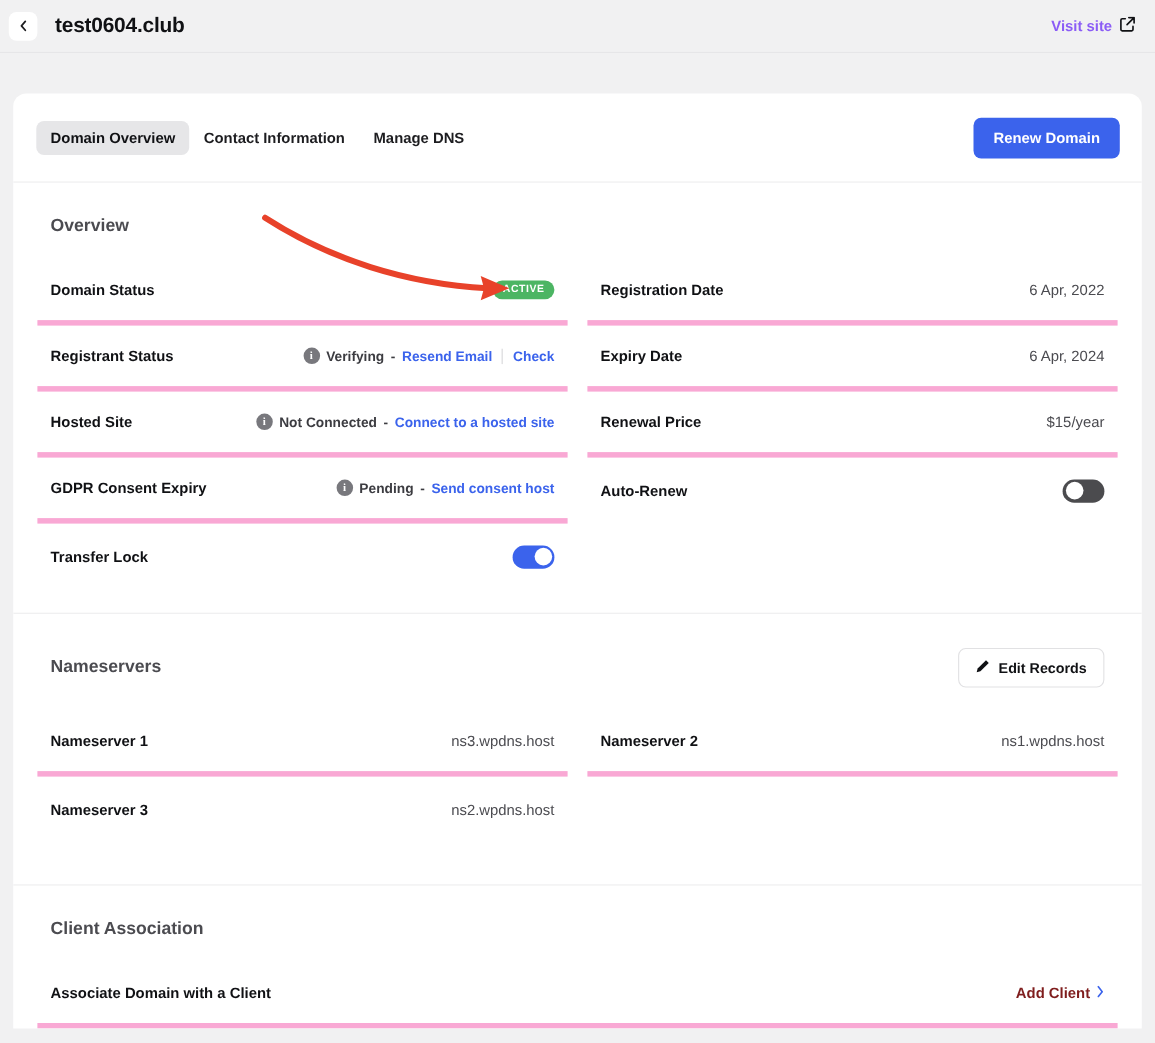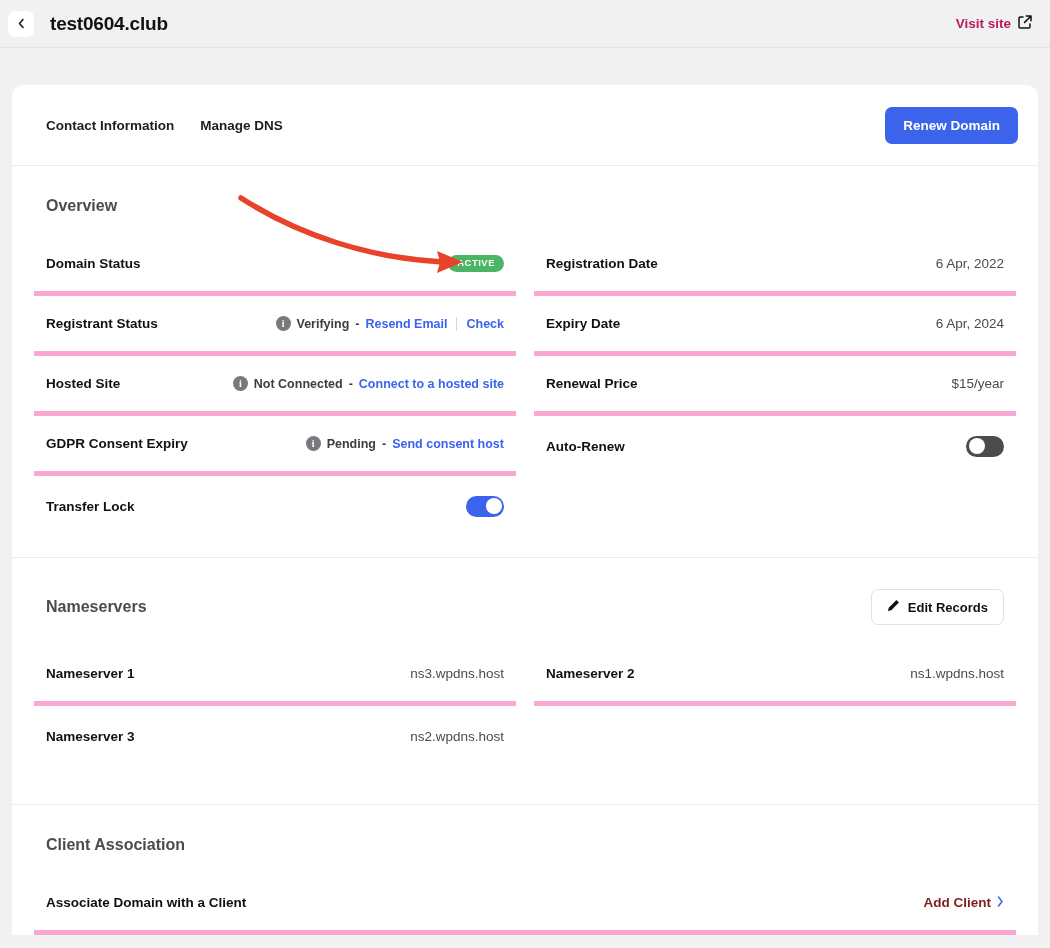--- a/index.html
+++ b/index.html
@@ -37,21 +37,21 @@
     color: #101114;
     letter-spacing: -0.2px;
   }
   .topbar-right {
     margin-left: auto;
     display: flex;
     align-items: center;
     gap: 7px;
     font-size: 13.5px;
     font-weight: bold;
-    color: #be185d;
+    color: #8b5cf6;
     cursor: pointer;
   }
   .topbar-sep {
     height: 1px; background: #e3e3e5; margin: 0;
   }
 
   
   .card {
     position: absolute;
     left: 12px; top: 85px;
@@ -255,20 +255,23 @@
         <path d="M8.2 1H13v4.8M13 1L6.6 7.4" stroke="#101114" stroke-width="1.5" stroke-linecap="round" stroke-linejoin="round"></path>
       </svg>
     </span>
   </div>
 </div>
 <div class="topbar-sep"></div>
 
 <div class="card">
 
   <div class="tabbar">
+    <div class="tab active">
+      <span>Domain Overview</span>
+    </div>
     <div class="tab inactive">
       <span>Contact Information</span>
     </div>
     <div class="tab inactive">
       <span>Manage DNS</span>
     </div>
     <button class="renew-btn">Renew Domain</button>
   </div>
   <div class="hr"></div>
 

